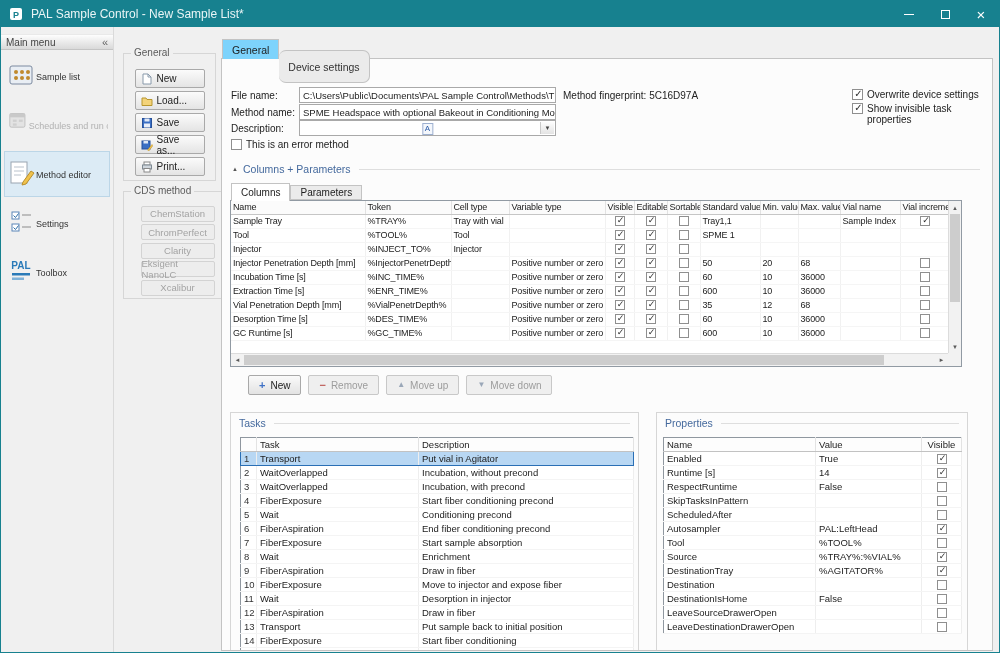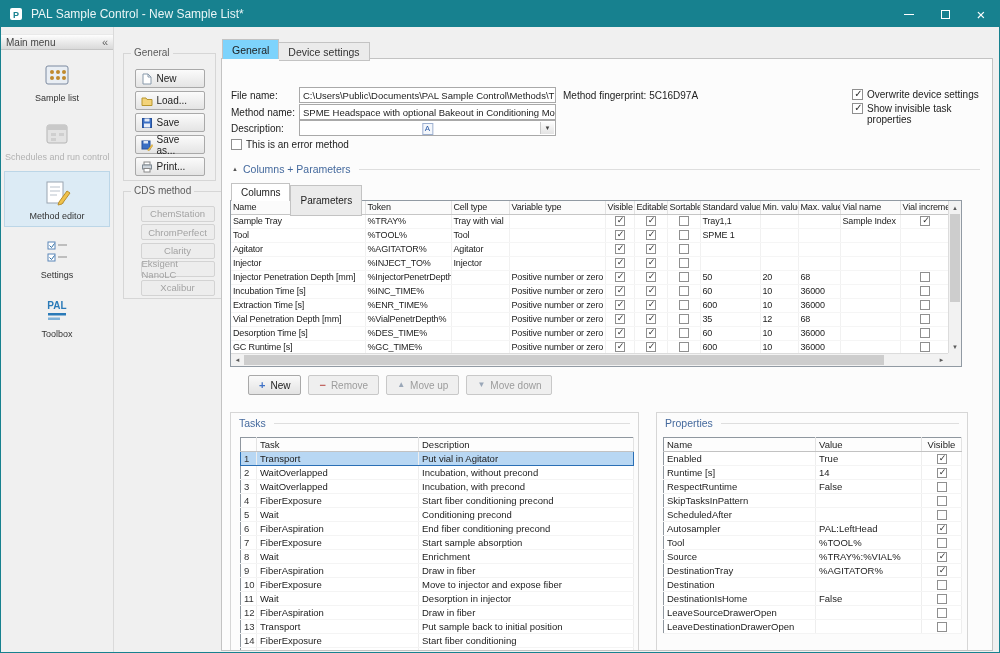--- a/index.html
+++ b/index.html
@@ -20,21 +20,21 @@
   .glyph-max { width:9px; height:9px; border:1px solid #fff; display:block; }
   .glyph-close { font-size:15px; line-height:1; color:#fff; }
 
   
   .sidebar { position:absolute; top:26px; left:0; width:113px; bottom:0; background:#f0f0f0;
              border-right:1px solid #dadada; }
   .sidebar-header { margin-top:7px; height:16px; background:linear-gradient(#fdfdfd,#d9d9d9);
                     border-top:1px solid #e9e9e9; border-bottom:1px solid #c4c4c4;
                     display:flex; align-items:center; padding:0 5px; font-size:10px; color:#444; }
   .sidebar-collapse { margin-left:auto; color:#666; font-size:11px; line-height:1; }
-  .side-item { display:flex; flex-direction:column; align-items:center; padding:6px 1px 5px;
+  .side-item { display:flex; align-items:center; padding:6px 1px 5px;
                margin:3px 3px 2px; border:1px solid transparent; }
   .side-item.selected { background:#dcebf5; border-color:#bcd6e7; }
   .side-item .sicon { width:30px; height:30px; margin-bottom:3px; }
   .side-item .slbl { font-size:9px; color:#333; white-space:nowrap; overflow:hidden; max-width:104px; }
   .side-item.disabled .slbl { color:#b2b2b2; }
 
   
   .groupbox { position:absolute; border:1px solid #d6d6d6; }
   .gb-title { position:absolute; top:-7px; left:7px; background:#f0f0f0; padding:0 3px;
               font-size:10px; color:#5b5b5b; }
@@ -47,21 +47,21 @@
   .dbtn { display:flex; align-items:center; justify-content:center; width:74px; height:16px;
           margin:2.5px auto; background:#ededed; border:1px solid #d3d3d3; border-radius:2px;
           font-size:9.5px; color:#a3a3a3; }
 
   
   .main { position:absolute; left:220px; top:38px; width:772px; height:612px; }
   .tabstrip { position:absolute; top:0; left:1px; height:20px; display:flex; z-index:3; }
   .tab { padding:0 9px; display:flex; align-items:center; font-size:10.5px;
          border:1px solid #c3c3c3; background:#ebebeb; }
   .tab.active { background:#7dd3fc; height:20px; border-bottom:none; }
-  .tab.inactive { height:19px; margin-top:3px; border-left:none; color:#333; }
+  .tab.inactive { height:33px; margin-top:11px; border-left:none; color:#333;border-radius:7px; }
   .tabpage { position:absolute; top:19px; left:0; width:772px; height:593px; background:#fcfcfc;
              border:1px solid #c3c3c3; overflow:hidden; }
 
   .section-header { position:absolute; display:flex; align-items:center; font-size:10.5px;
                     color:#44699d; white-space:nowrap; }
   .section-header::after { content:""; flex:1; border-top:1px solid #dedede; margin-left:8px; }
   .collapse-glyph { font-size:6px; color:#555; margin-right:5px; }
 
   .flabel { position:absolute; font-size:10px; color:#222; }
   .textbox { position:absolute; height:16px; background:#fff; border:1px solid #a9a9a9;
@@ -79,21 +79,21 @@
 
   .checkline { position:absolute; display:flex; align-items:flex-start; gap:4px; font-size:10px; color:#222; }
   .cb { width:11px; height:11px; border:1px solid #8f8f8f; background:#fff; display:inline-block;
         position:relative; flex:none; vertical-align:middle; }
   .cb.checked::before { content:"✓"; position:absolute; left:0; top:-2px; width:11px;
                         text-align:center; font-size:10px; color:#2d2d2d; }
 
   
   .subtabs { position:absolute; left:9px; top:124px; display:flex; z-index:2; }
   .subtab { padding:0 9px; display:flex; align-items:center; font-size:10px;
-            border:1px solid #c3c3c3; background:#ebebeb; height:31px; margin-top:2px; }
+            border:1px solid #c3c3c3; background:#ebebeb; height:15px; margin-top:2px; }
   .subtab.active { background:#fff; height:18px; margin-top:0; border-bottom:none; }
 
   .grid { position:absolute; left:8px; top:141px; width:732px; height:167px;
           border:1px solid #919aa3; background:#fff; }
   .grid-scroll { position:absolute; left:0; top:0; right:13px; bottom:13px; overflow:hidden; }
   .grid table { border-collapse:collapse; table-layout:fixed; width:719px; font-size:9px;
                 letter-spacing:-0.15px; }
   .grid th { height:13px; background:#fbfbfb; border-right:1px solid #e2e2e2;
              border-bottom:1px solid #c6c6c6; font-weight:normal; text-align:left;
              padding:0 2px; white-space:nowrap; overflow:hidden; color:#222; }
@@ -397,34 +397,20 @@
                   <td class="cc"><span class="cb checked"></span></td>
                   <td class="cc"><span class="cb checked"></span></td>
                   <td class="cc"><span class="cb"></span></td>
                   <td>SPME 1</td>
                   <td></td>
                   <td></td>
                   <td></td>
                   <td class="cc"></td>
                 </tr>
                 <tr>
-                  <td>Agitator</td>
-                  <td>%AGITATOR%</td>
-                  <td>Agitator</td>
-                  <td></td>
-                  <td class="cc"><span class="cb checked"></span></td>
-                  <td class="cc"><span class="cb checked"></span></td>
-                  <td class="cc"><span class="cb"></span></td>
-                  <td></td>
-                  <td></td>
-                  <td></td>
-                  <td></td>
-                  <td class="cc"></td>
-                </tr>
-                <tr>
                   <td>Injector</td>
                   <td>%INJECT_TO%</td>
                   <td>Injector</td>
                   <td></td>
                   <td class="cc"><span class="cb checked"></span></td>
                   <td class="cc"><span class="cb checked"></span></td>
                   <td class="cc"><span class="cb"></span></td>
                   <td></td>
                   <td></td>
                   <td></td>

